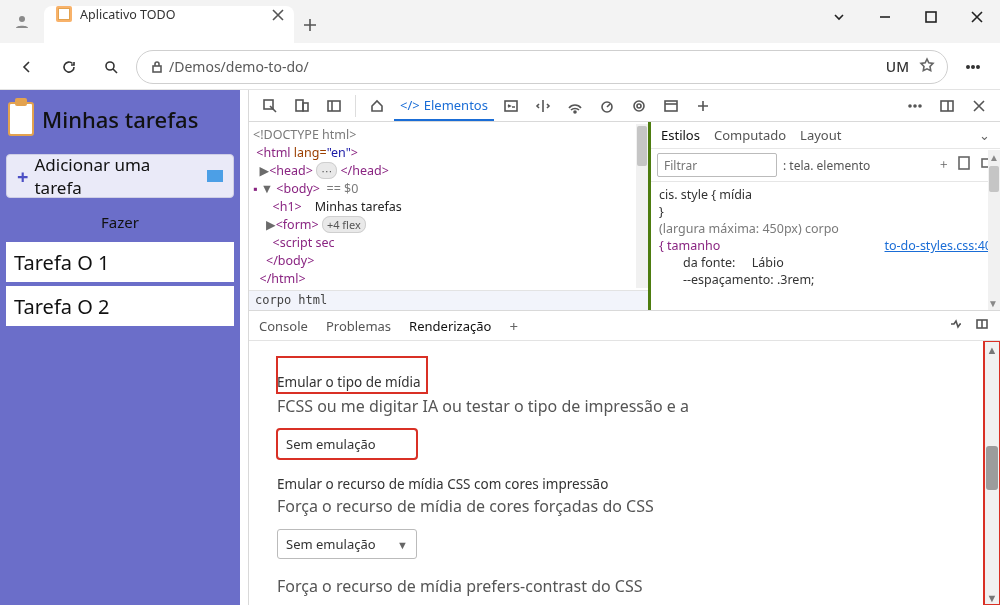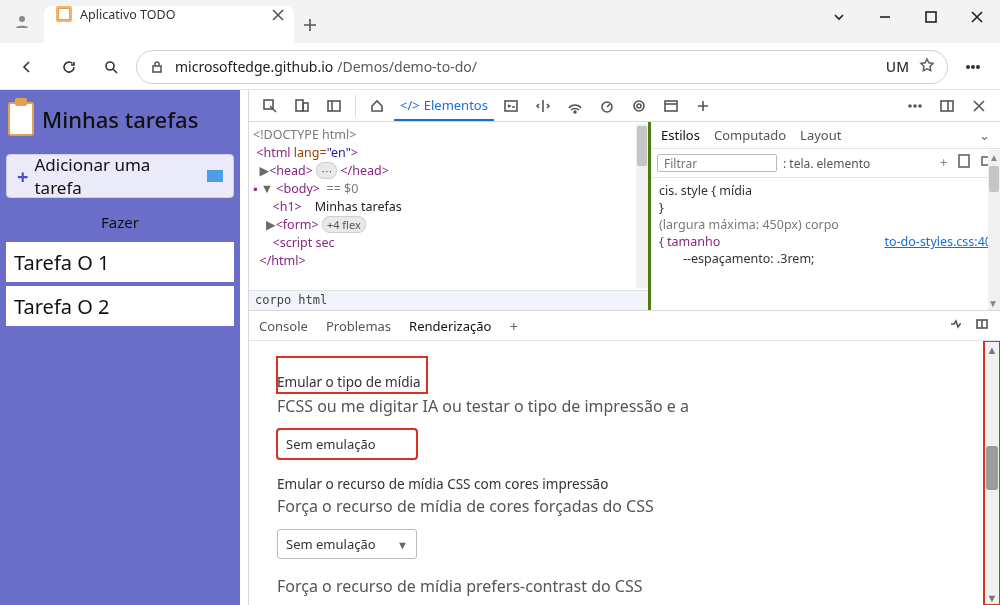--- a/index.html
+++ b/index.html
@@ -65,21 +65,21 @@
 .dom .sel{color:#7a7a7a;}
 .breadcrumb { position:absolute; bottom:0; left:0; right:0; height:20px; background:#f2f4fb; font-family: Consolas, monospace; font-size:12px; color:#444; padding:2px 6px; border-top:1px solid #e3e3e3;}
 .dom-scrolltrack{position:absolute;top:2px;right:0;bottom:22px;width:12px;background:#f1f1f1;}
 .dom-scrollthumb{position:absolute;top:2px;left:1px;width:10px;height:40px;background:#c5c5c5;border-radius:2px;}
 
 .styles { width:352px; border-left:3px solid #4d7c0f; font-size:12.5px; position:relative; overflow:hidden;}
 .styles .tabsrow{display:flex;align-items:center;gap:14px;padding:4px 10px;border-bottom:1px solid #e6e6e6;color:#555;font-size:13px;}
 .styles .tabsrow .active{color:#111;}
 .styles .tabsrow .chev{margin-left:auto;color:#666;}
 .styles .filterrow{display:flex;align-items:center;gap:6px;padding:4px 6px;border-bottom:1px solid #e6e6e6;}
-.styles .filterrow input{width:120px;height:18px;border:1px solid #bbb;border-radius:2px;padding:0 6px;font-size:12px;}
+.styles .filterrow input{width:120px;height:24px;border:1px solid #bbb;border-radius:2px;padding:0 6px;font-size:12px;}
 .styles .filterrow .mini{color:#555;font-size:12px;}
 .styles .filterrow .btns{margin-left:auto;display:flex;gap:6px;color:#666;}
 .styles .body{padding:4px 8px;font-family: Consolas, monospace; color:#333;}
 .styles .body .ln{line-height:17px;}
 .styles .body .kw{color:#8a2582;}
 .styles .body .link{color:#1a6dd6;text-decoration:underline;float:right;}
 .styles .body .mut{color:#7a7a7a;}
 .styles-scroll{position:absolute;top:28px;right:0;bottom:0;width:12px;background:#f1f1f1;}
 .styles-scroll .up,.styles-scroll .dn{height:14px;display:flex;align-items:center;justify-content:center;color:#888;font-size:10px;}
 .styles-scroll .thumb{position:absolute;top:16px;left:1px;width:10px;height:26px;background:#c5c5c5;border-radius:2px;}
@@ -164,21 +164,20 @@
       <svg class="ic" viewBox="0 0 16 16">
         <circle cx="7" cy="7" r="4"></circle>
         <path d="M10 10l4 4"></path>
       </svg>
     </div>
   <div class="urlbar">
     <svg class="ic" viewBox="0 0 16 16">
         <rect x="4" y="7" width="8" height="6"></rect>
         <path d="M6 7V5a2 2 0 0 1 4 0v2"></path>
       </svg>
-    <span style="color:#222;">microsoftedge.github.io</span>
     <span style="margin-left:-6px;">/Demos/demo-to-do/</span>
     <span class="um">UM</span>
     <span class="star"><svg class="ic" viewBox="0 0 16 16">
           <path d="M8 2l1.8 3.8 4.2.6-3 3 0.7 4.2L8 11.8 4.3 13.6 5 9.4 2 6.4l4.2-.6z"></path>
         </svg></span>
   </div>
   <div class="more">
       <svg class="ic" viewBox="0 0 16 16">
         <circle cx="3" cy="8" r="1.2" fill="currentColor"></circle>
         <circle cx="8" cy="8" r="1.2" fill="currentColor"></circle>
@@ -301,20 +300,21 @@
 
     <div class="dt-upper">
       <div class="dom">
         <div class="line"><span class="t-doc">&lt;!DOCTYPE html&gt;</span></div>
         <div class="line"> <span class="t-tag">&lt;html</span> <span class="t-attr">lang=</span><span class="t-str">"en"</span><span class="t-tag">&gt;</span></div>
         <div class="line">  <span class="tri">▶</span><span class="t-tag">&lt;head&gt;</span> <span class="badge">⋯</span> <span class="t-tag">&lt;/head&gt;</span></div>
         <div class="line"><span style="color:#8a2582;">▪</span> <span class="tri">▼</span> <span class="t-tag">&lt;body&gt;</span>  <span class="sel">== $0</span></div>
         <div class="line">      <span class="t-tag">&lt;h1&gt;</span>    <span class="t-txt">Minhas tarefas</span></div>
         <div class="line">    <span class="tri">▶</span><span class="t-tag">&lt;form&gt;</span> <span class="badge">+4 flex</span></div>
         <div class="line">      <span class="t-tag">&lt;script sec</span></div>
+        <div class="line">    <span class="t-tag">&lt;/body&gt;</span></div>
         <div class="line">  <span class="t-tag">&lt;/html&gt;</span></div>
 
         <div class="breadcrumb">corpo html</div>
         <div class="dom-scrolltrack">
             <div class="dom-scrollthumb"></div>
           </div>
       </div>
 
       <div class="styles">
         <div class="tabsrow">
@@ -334,20 +334,21 @@
             <span><svg class="ic" viewBox="0 0 16 16">
                   <rect x="4" y="4" width="8" height="8"></rect>
                 </svg></span>
           </span>
         </div>
         <div class="body">
           <div class="ln">cis. style { mídia</div>
           <div class="ln">}</div>
           <div class="ln mut">(largura máxima: 450px) corpo</div>
           <div class="ln"><span class="kw">{ tamanho</span><span class="link">to-do-styles.css:40</span></div>
+          <div class="ln" style="padding-left:24px;"><span>da fonte:</span>&nbsp;&nbsp;&nbsp;&nbsp;&nbsp;<span>Lábio</span></div>
           <div class="ln" style="padding-left:24px;">--espaçamento: .3rem;</div>
         </div>
         <div class="styles-scroll">
           <div class="up">▲</div>
             <div class="thumb"></div>
             <div class="dn" style="position:absolute;bottom:0;">▼</div>
         </div>
       </div>
     </div>
 

